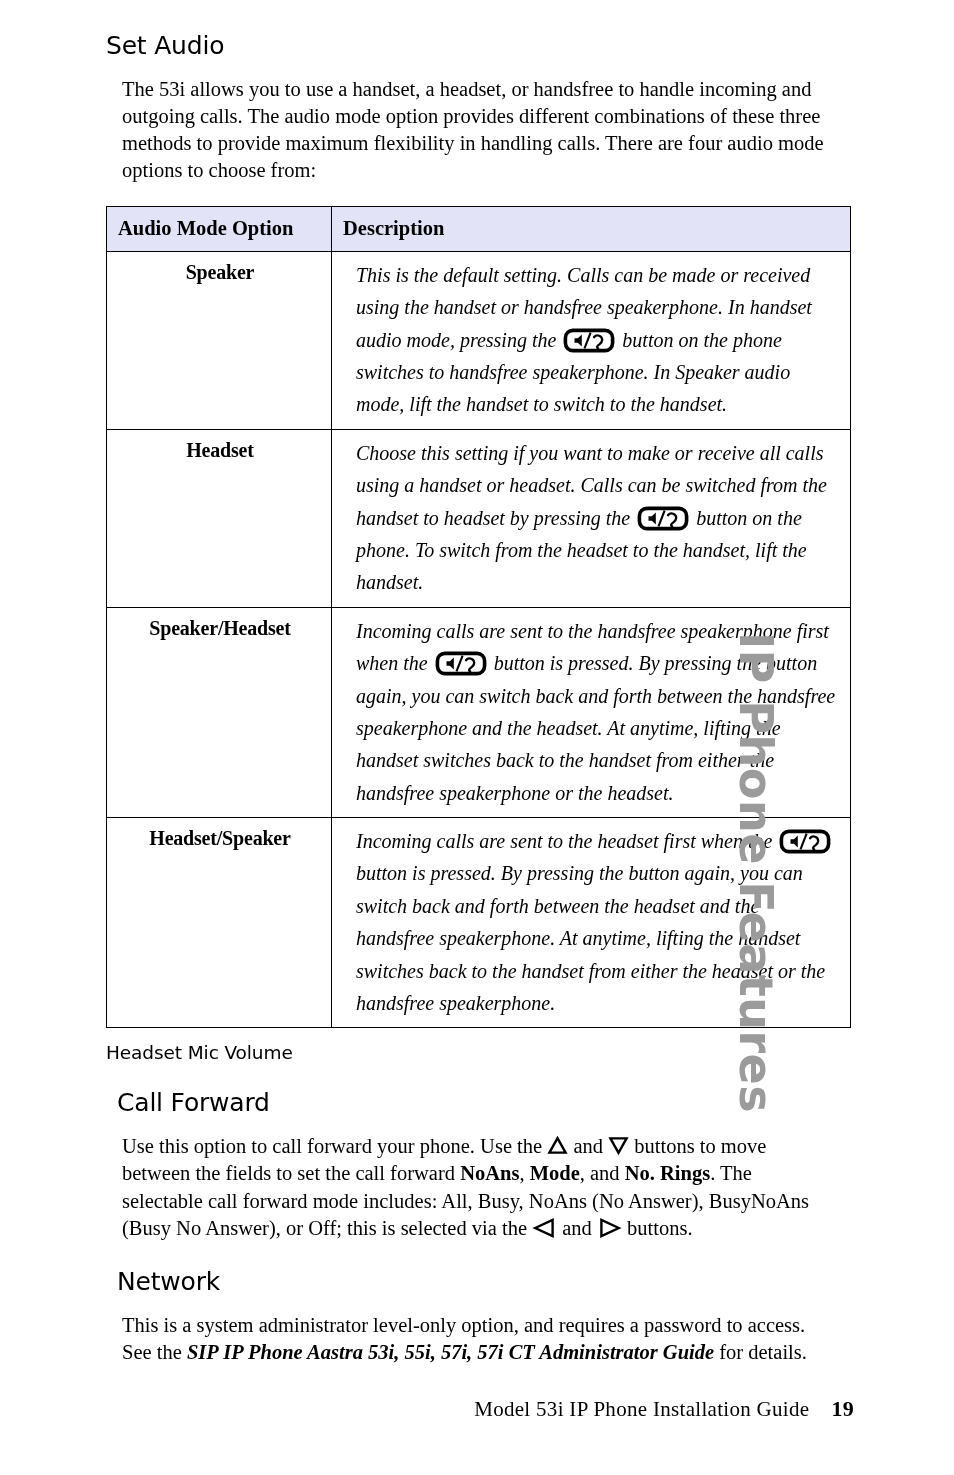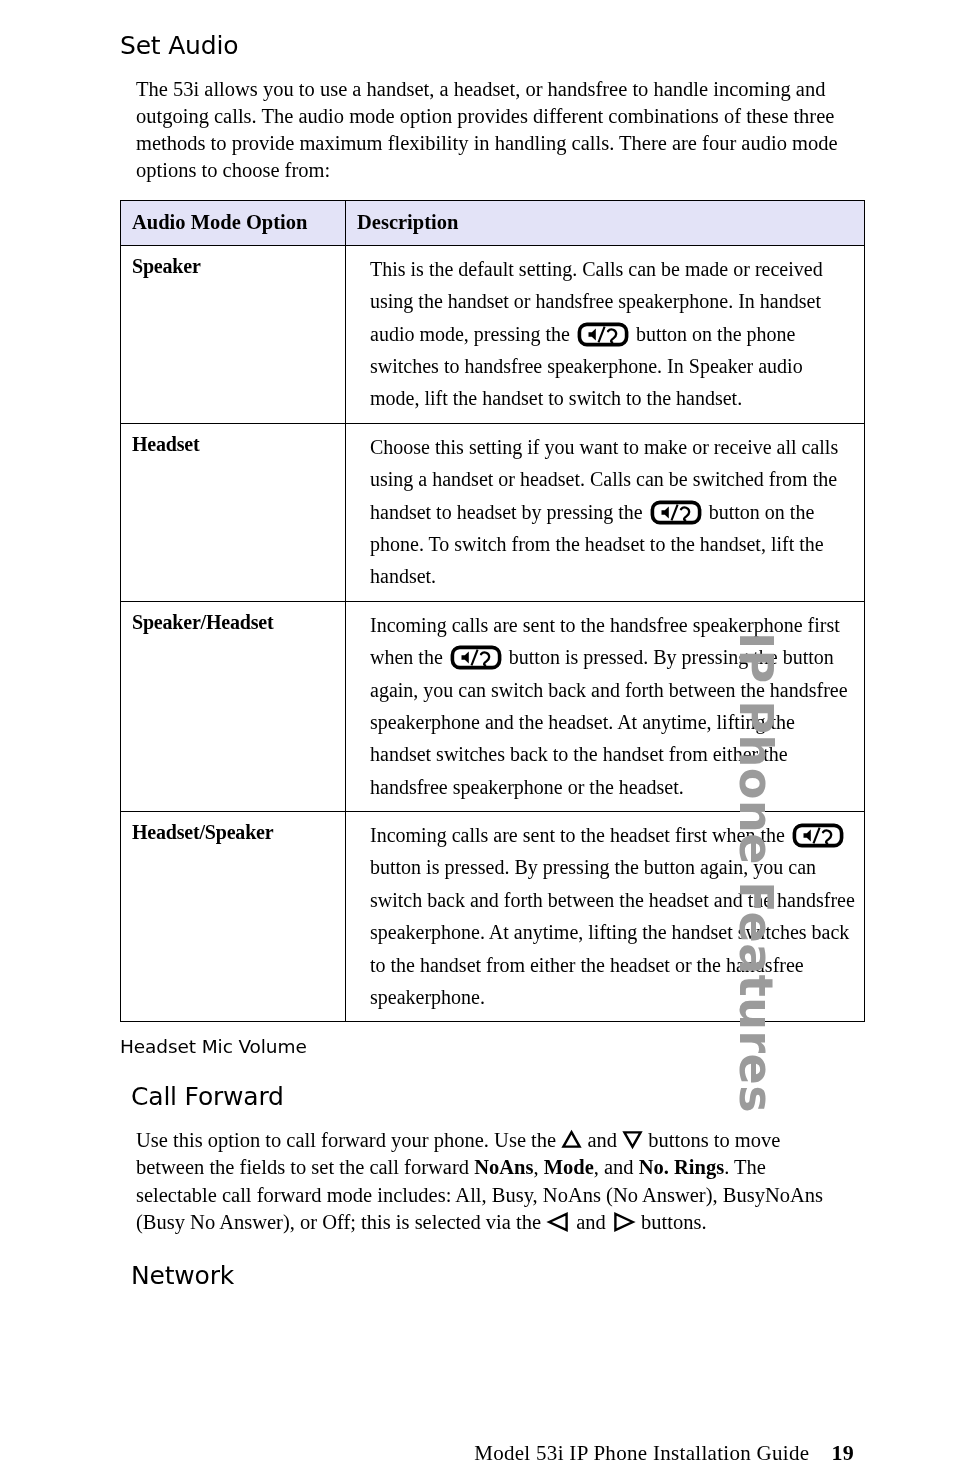--- a/index.html
+++ b/index.html
@@ -17,21 +17,21 @@
   }
 
   .page {
     position: absolute;
     inset: 0;
   }
 
   
   .content {
     position: absolute;
-    left: 120px;
+    left: 106px;
     top: 32px;
     width: 745px;
   }
 
   h1.section {
     font-family: "DejaVu Sans", "Liberation Sans", sans-serif;
     font-weight: 400;
     font-size: 25px;
     line-height: 1.12;
     margin: 0 0 6px 0;
@@ -53,21 +53,21 @@
     letter-spacing: -0.1px;
   }
 
   b, strong { font-weight: 700; }
   .bi { font-weight: 700; font-style: italic; }
 
   
   table.audio-table {
     border-collapse: collapse;
     width: 745px;
-    margin-top: 16px;
+    margin-top: 22px;
     margin-bottom: 0;
     table-layout: fixed;
   }
   table.audio-table th,
   table.audio-table td {
     border: 1.6px solid #000000;
     vertical-align: top;
     padding: 7px 9px 8px 11px;
     font-size: 20px;
     line-height: 1.30;
@@ -78,22 +78,23 @@
     font-weight: 700;
     text-align: left;
     padding-top: 8px;
     padding-bottom: 9px;
     font-size: 20.5px;
   }
   table.audio-table td.optcell {
     font-weight: 700;
     white-space: nowrap;
     letter-spacing: -0.2px;
-  }
-  table.audio-table td.desccell { padding-left: 24px; }
+    text-align: center;
+  }
+  table.audio-table td.desccell { padding-left: 24px; font-style: italic; }
   .cell-line-gap { line-height: 1.62; }
 
   
   .spk-key {
     display: inline-block;
     width: 52px;
     height: 25px;
     vertical-align: -6px;
     margin: 0 2px;
   }
@@ -134,21 +135,20 @@
 
   
   .footer {
     position: absolute;
     left: 107px;
     right: 100px;
     top: 1396px;
     text-align: right;
     font-size: 21px;
     letter-spacing: 0.3px;
-    margin-top: 44px;
   }
   .footer .guide { font-weight: 400; }
   .footer .pageno {
     font-weight: 700;
     margin-left: 22px;
     font-size: 22px;
   }
 </style>
 </head>
 <body>
@@ -265,20 +265,23 @@
         </svg>
       </span><span> and </span><span class="tri-lr">
         <svg viewBox="0 0 25 22" width="25" height="22" aria-hidden="true">
           <path d="M21.8 11 L4.4 2.9 L4.4 19.1 Z" fill="none" stroke="#000" stroke-width="2.4" stroke-linejoin="miter"></path>
         </svg>
       </span><span> buttons.</span>
     </p>
 
     <h1 class="section spaced">Network</h1>
 
+    <p class="body">
+      <span>This is a system administrator level-only option, and requires a password to access. See the </span><span class="bi">SIP IP Phone Aastra 53i, 55i, 57i, 57i CT Administrator Guide</span><span> for details.</span>
+    </p>
 
   </div>
 
   <div class="side-tab">IP Phone Features</div>
 
   <div class="footer">
     <span class="guide">Model 53i IP Phone Installation Guide</span><span class="pageno">19</span>
   </div>
 
 </div>

